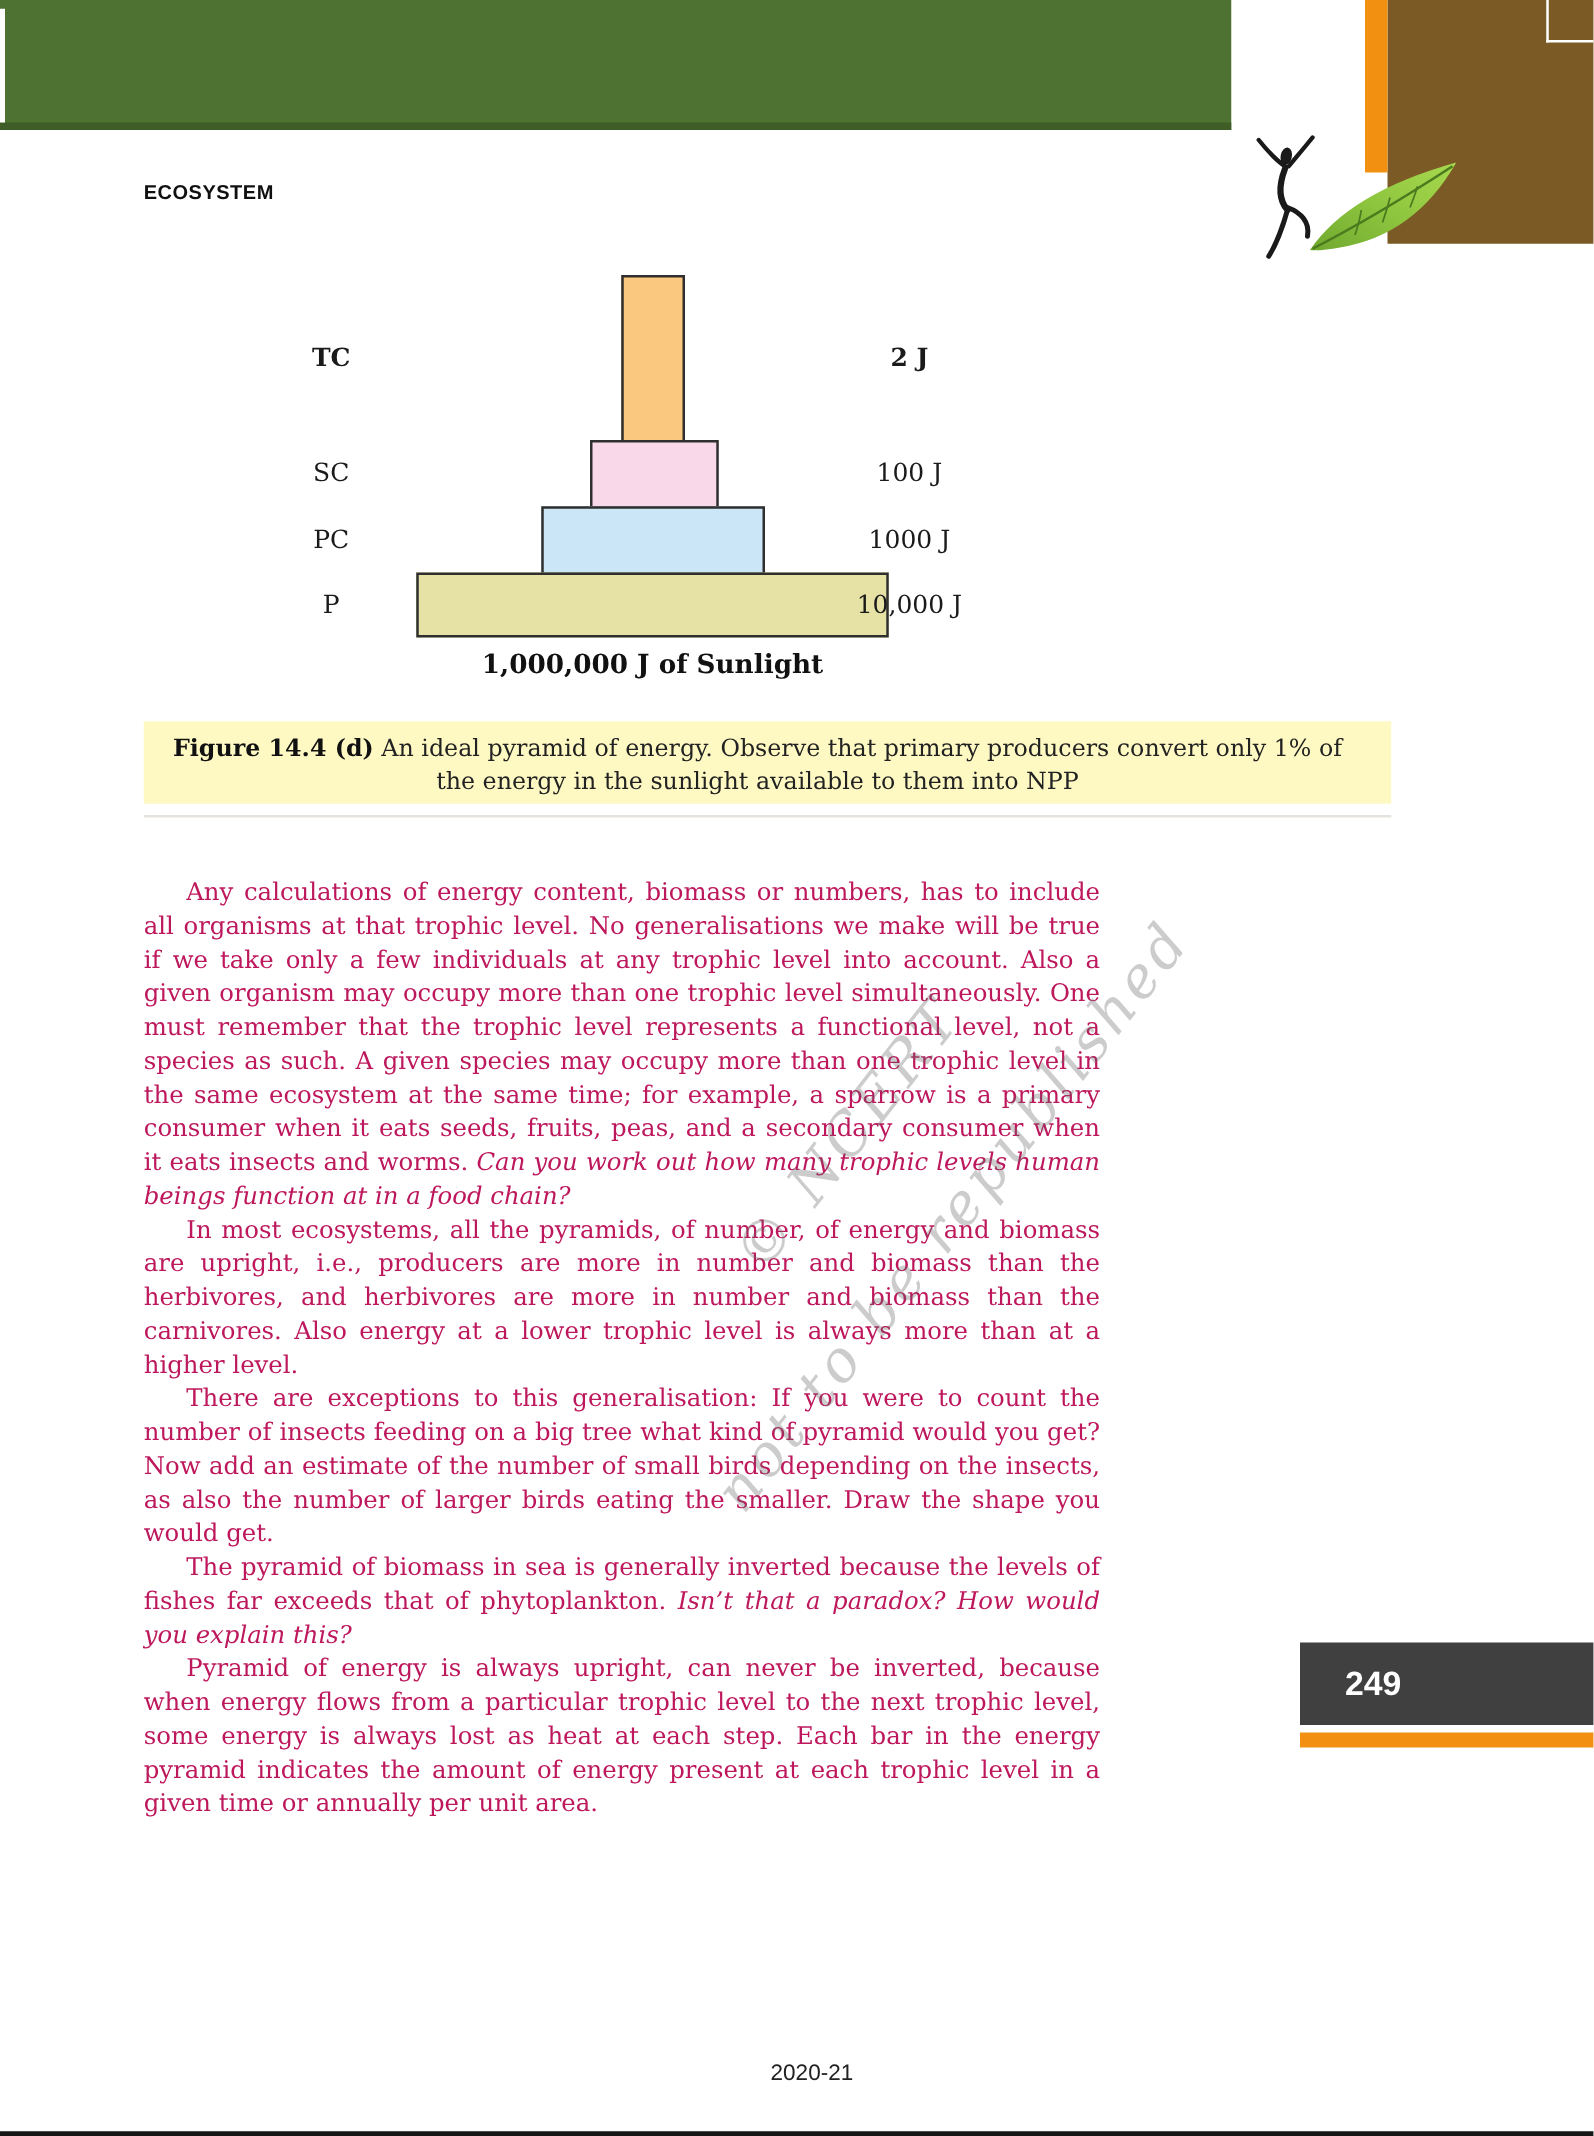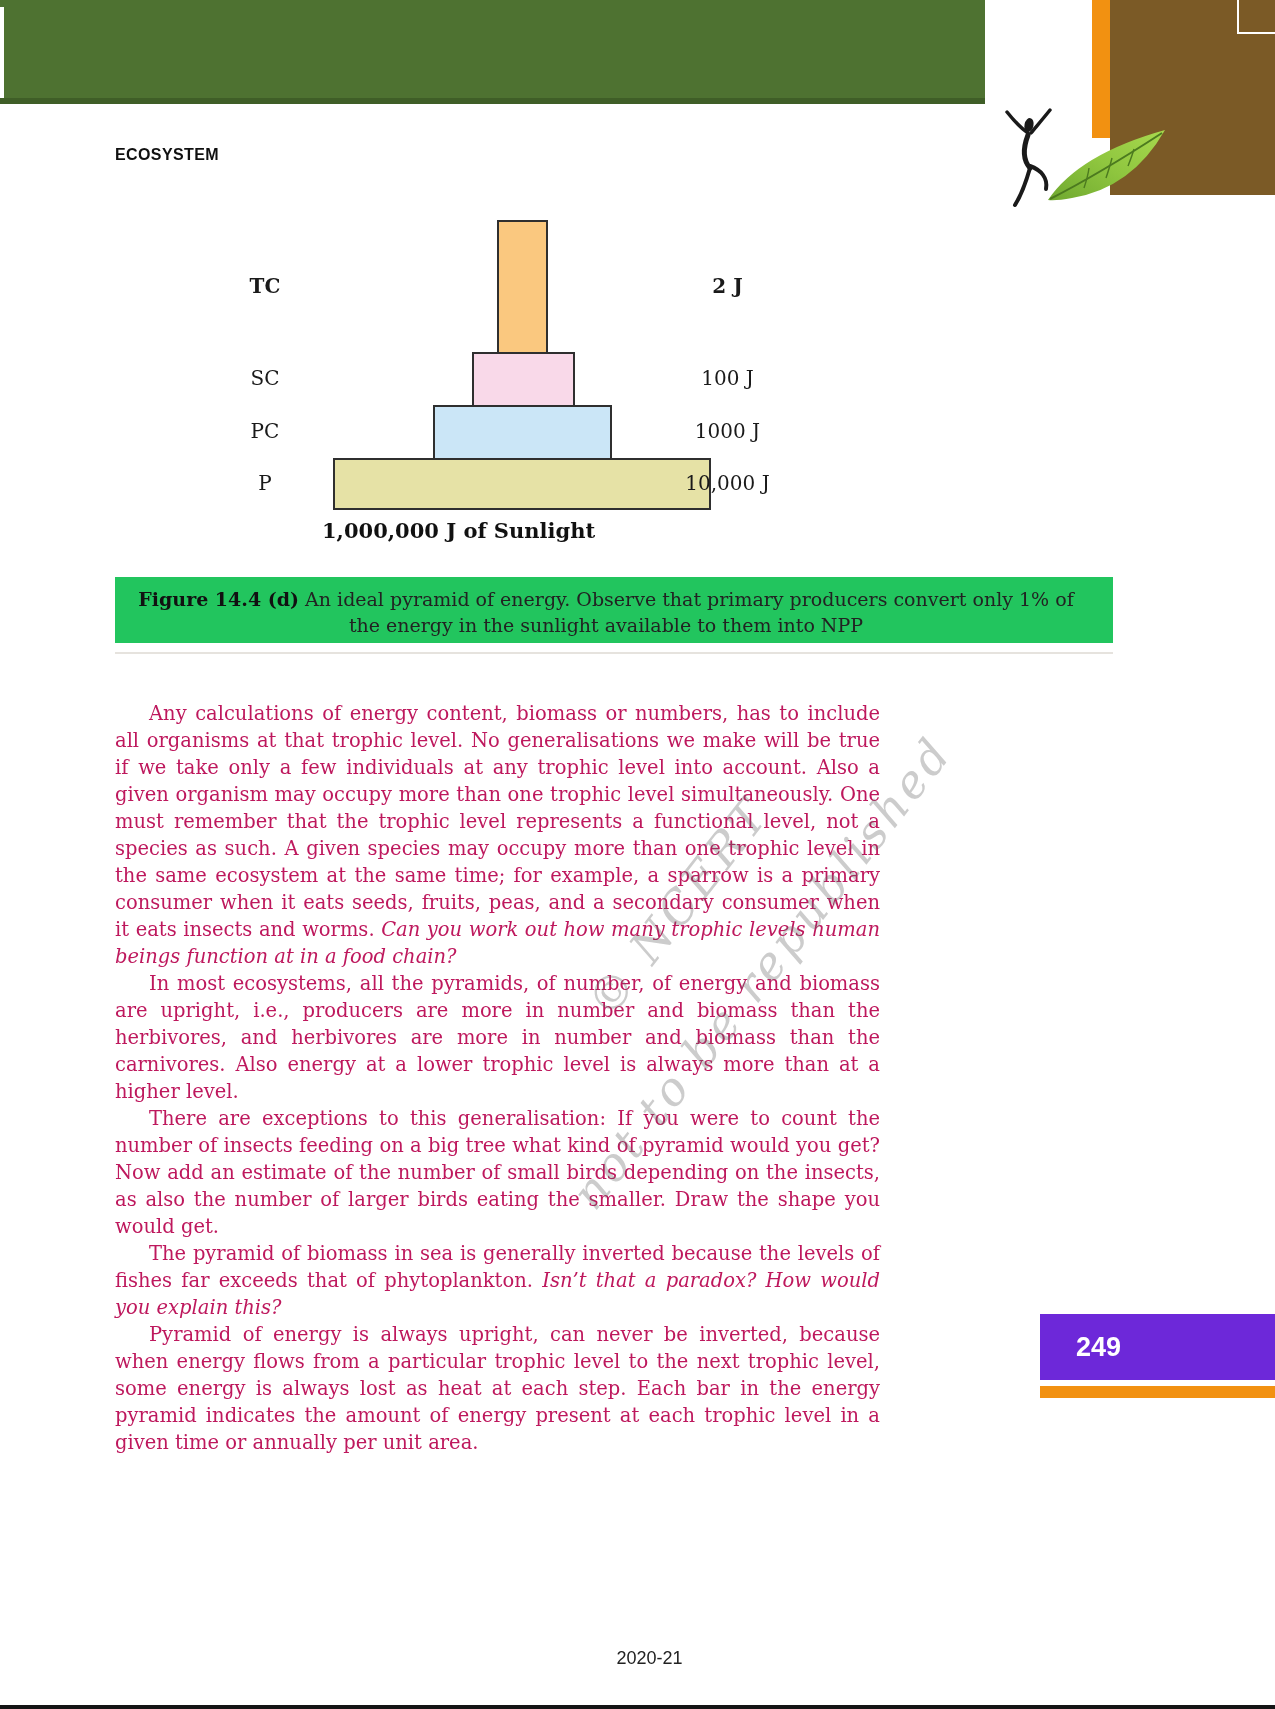--- a/index.html
+++ b/index.html
@@ -25,45 +25,45 @@
   .bar{position:absolute;border:2px solid #2f2f2f;box-sizing:border-box;}
   .bar-tc{left:497px;top:220px;width:51px;height:134px;background:#fac87f;}
   .bar-sc{left:472px;top:352px;width:103px;height:55px;background:#f9d9e9;}
   .bar-pc{left:433px;top:405px;width:179px;height:55px;background:#cbe6f7;}
   .bar-p {left:333px;top:458px;width:378px;height:52px;background:#e6e2a6;}
 
   .lvl-lbl{position:absolute;left:230px;width:70px;text-align:center;font-size:20px;}
   .lvl-val{position:absolute;left:655px;width:145px;text-align:center;font-size:20px;}
   .row-tc{top:274px;font-weight:bold;} .row-sc{top:366px;} .row-pc{top:419px;} .row-p{top:471px;}
 
-  .sunlight{position:absolute;left:322px;top:518px;width:400px;text-align:left;
+  .sunlight{position:absolute;left:322px;top:518px;width:400px;text-align:center;
             font-weight:bold;font-size:21px;color:#111;}
 
   
-  .caption-box{position:absolute;left:115px;top:577px;width:998px;height:66px;background:#22c55e;
+  .caption-box{position:absolute;left:115px;top:577px;width:998px;height:66px;background:#fef9c3;
                box-sizing:border-box;padding:9px 30px 0 14px;font-size:19px;line-height:26px;
                text-align:center;color:#222;}
   .caption-box b{color:#111;}
   .caption-underline{position:absolute;left:115px;top:652px;width:998px;height:2px;background:#e6e3de;}
 
   
   .body-text{position:absolute;left:115px;top:700px;width:765px;font-size:19.5px;line-height:27px;
              text-align:justify;color:#be185d;}
   .body-para{margin:0;text-indent:34px;}
   .it{font-style:italic;}
 
   
   .watermark{position:absolute;left:400px;top:620px;width:640px;height:640px;z-index:5;
              display:flex;flex-direction:column;align-items:center;justify-content:center;gap:52px;
              transform:rotate(-52deg);pointer-events:none;}
   .watermark span{font-size:46px;font-style:italic;letter-spacing:4px;white-space:nowrap;
                   color:rgba(100,100,100,0.33);}
 
   
-  .page-badge{position:absolute;left:1040px;top:1314px;width:235px;height:66px;background:#6d28d9;
+  .page-badge{position:absolute;left:1040px;top:1314px;width:235px;height:66px;background:#404040;
               font-family:"Liberation Sans",sans-serif;font-weight:bold;font-size:27px;color:#ffffff;
               line-height:66px;padding-left:36px;box-sizing:border-box;}
   .page-stripe{position:absolute;left:1040px;top:1386px;width:235px;height:12px;background:#f29111;}
 
   
   .footer-year{position:absolute;left:0;top:1648px;width:1275px;text-align:center;
                font-family:"Liberation Sans",sans-serif;font-size:18px;color:#222;padding-left:12px;}
   .bottom-edge{position:absolute;left:0;top:1705px;width:1275px;height:4px;background:#151515;}
 </style>
 </head>

